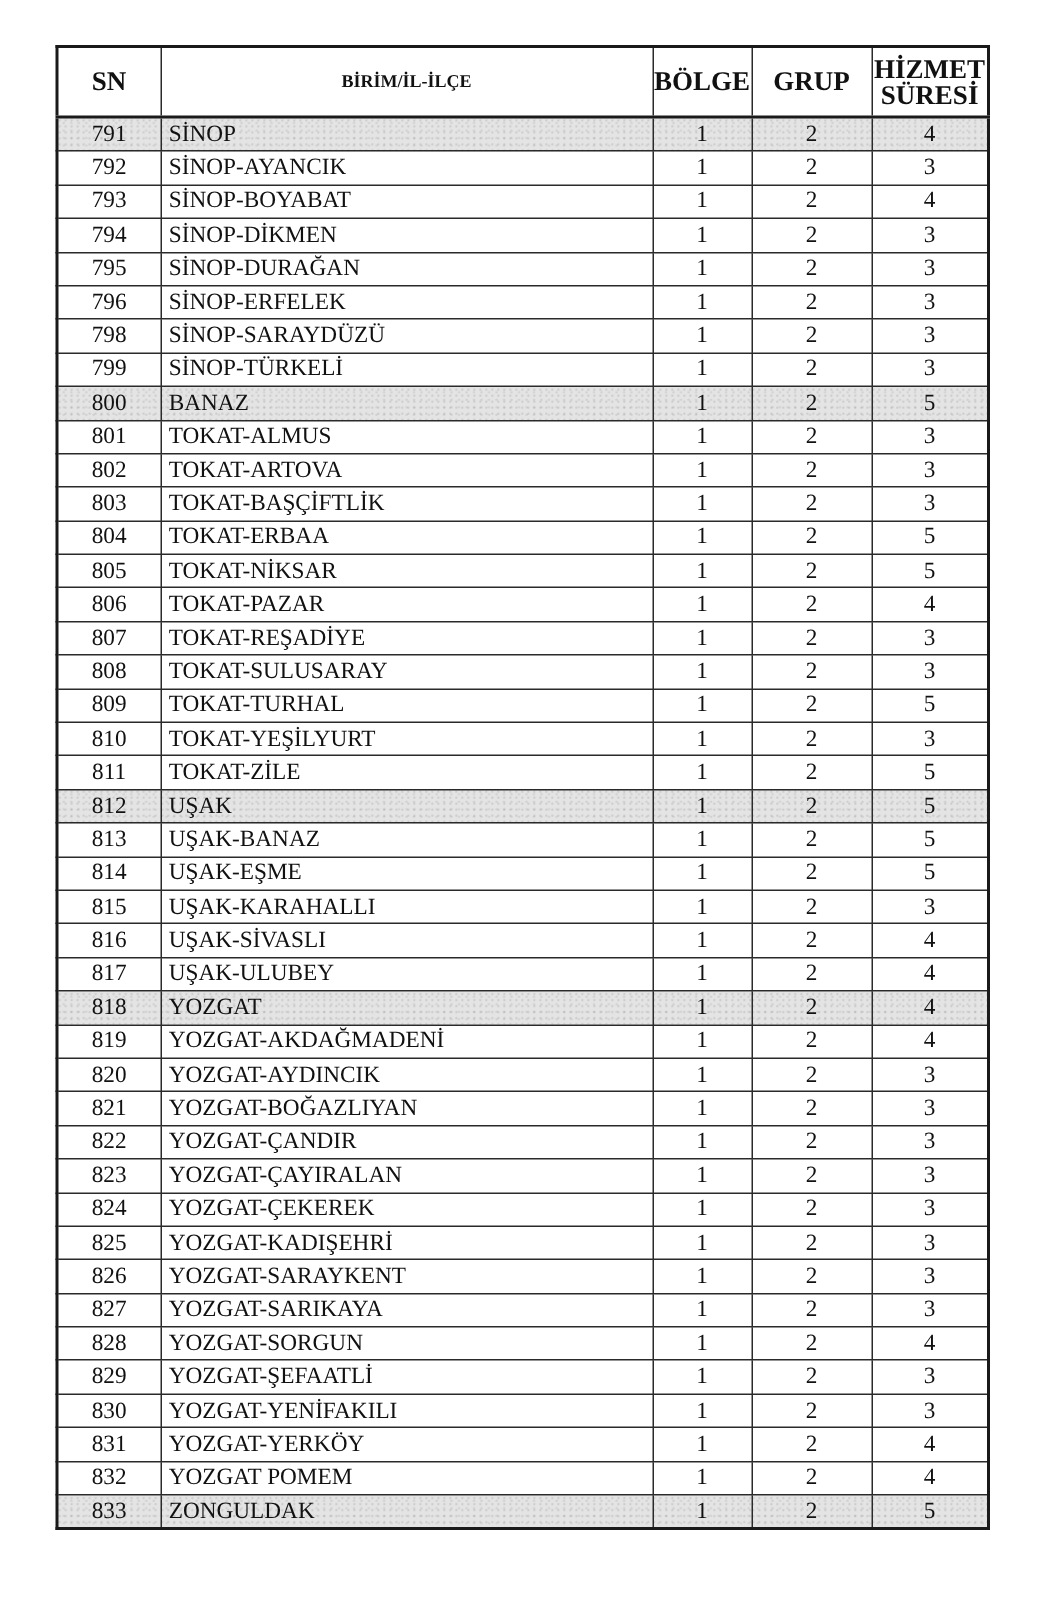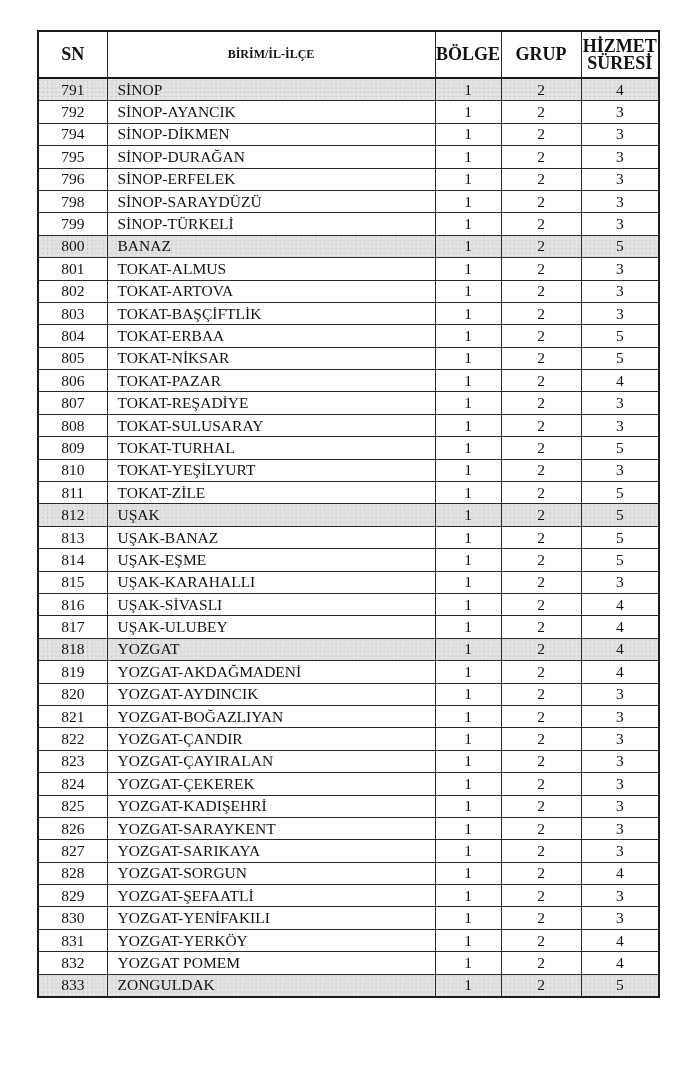--- a/index.html
+++ b/index.html
@@ -13,21 +13,21 @@
   table.doc col.c-sn { width: 69px; }
   table.doc col.c-name { width: 328px; }
   table.doc col.c-bolge { width: 66px; }
   table.doc col.c-grup { width: 80px; }
   table.doc col.c-hiz { width: 78px; }
   th, td { border: 1px solid #2a2a2a; padding: 0; }
   th { height: 45px; font-weight: bold; font-size: 18px; text-align: center; line-height: 17px; }
   th.name { font-size: 12px; }
   td { height: 21.4px; font-size: 15.5px; line-height: 18px; }
   td.sn { text-align: center; }
-  td.name { text-align: left; padding-left: 10px; white-space: nowrap; margin-top: 32px; }
+  td.name { text-align: left; padding-left: 5px; white-space: nowrap; margin-top: 32px; }
   td.num { text-align: center; }
   tr.province td {
     background-color: #e4e4e4;
     background-image:
       radial-gradient(circle at 20% 30%, rgba(0,0,0,0.10) 0.6px, transparent 1px),
       radial-gradient(circle at 70% 60%, rgba(0,0,0,0.08) 0.6px, transparent 1px);
     background-size: 4px 4px, 5px 5px;
   }
   tbody tr:first-child td { border-top: 2px solid #1a1a1a; }
 </style>
@@ -63,20 +63,27 @@
         <td class="num">4</td>
       </tr>
       <tr>
         <td class="sn">792</td>
         <td class="name">SİNOP-AYANCIK</td>
         <td class="num">1</td>
         <td class="num">2</td>
         <td class="num">3</td>
       </tr>
       <tr>
+        <td class="sn">793</td>
+        <td class="name">SİNOP-BOYABAT</td>
+        <td class="num">1</td>
+        <td class="num">2</td>
+        <td class="num">4</td>
+      </tr>
+      <tr>
         <td class="sn">794</td>
         <td class="name">SİNOP-DİKMEN</td>
         <td class="num">1</td>
         <td class="num">2</td>
         <td class="num">3</td>
       </tr>
       <tr>
         <td class="sn">795</td>
         <td class="name">SİNOP-DURAĞAN</td>
         <td class="num">1</td>

